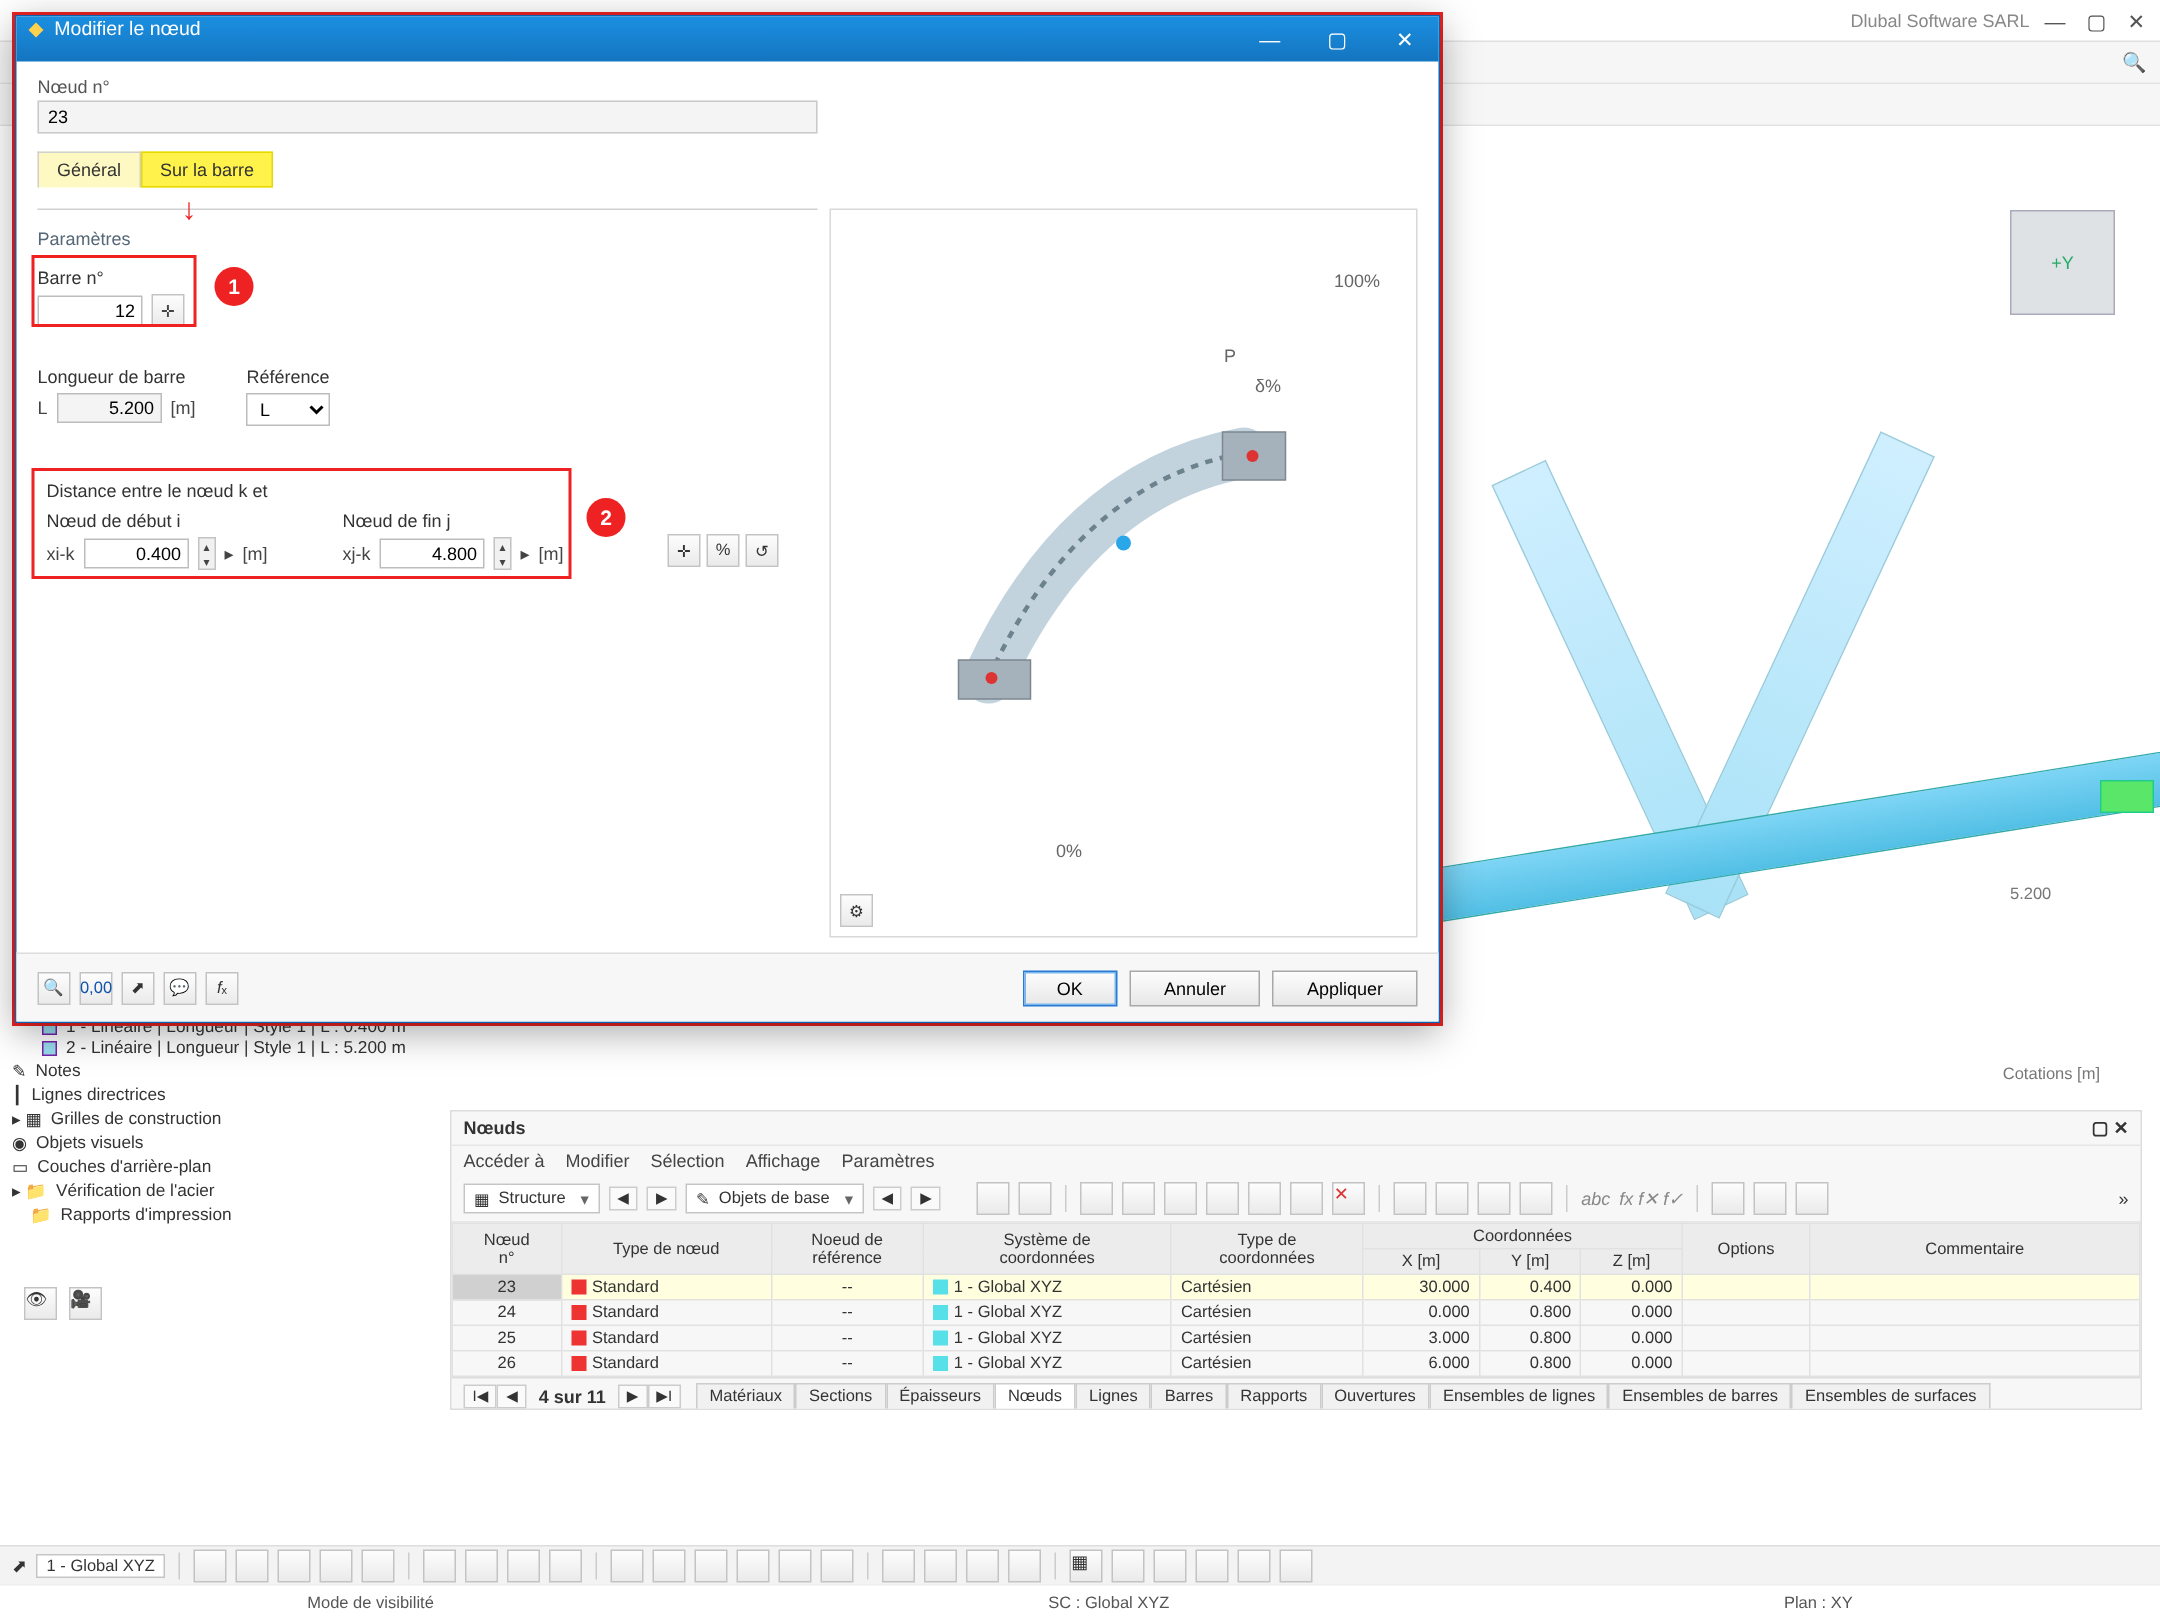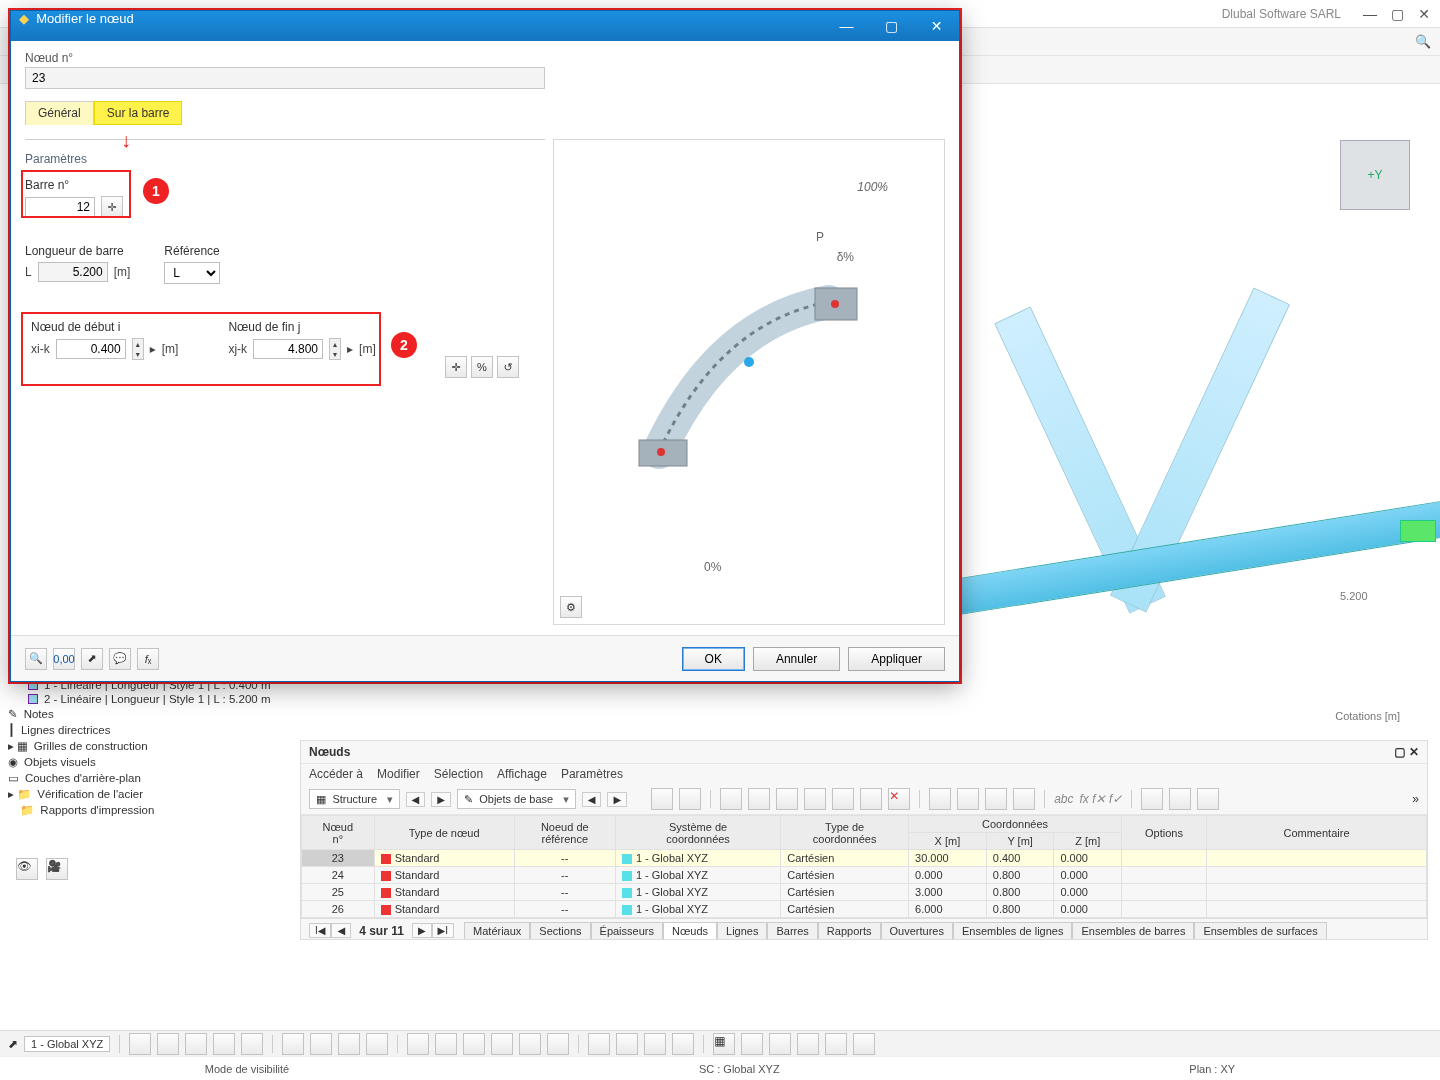--- a/index.html
+++ b/index.html
@@ -18,21 +18,21 @@
 .bottom-docker { position:absolute; left:300px; right:12px; top:740px; height:200px; background:#f7f7f7; border:1px solid #ddd; }
 .bd-title { padding:4px 8px; font-weight:600; display:flex; justify-content:space-between; align-items:center; border-bottom:1px solid #e6e6e6; }
 .bd-menu { padding:3px 8px; display:flex; gap:14px; color:#444; }
 .bd-tool { padding:4px 8px; display:flex; gap:6px; align-items:center; border-bottom:1px solid #e6e6e6; }
 .combo { border:1px solid #c5c5c5; background:#fff; height:20px; padding:0 6px; display:flex; align-items:center; gap:6px; font-size:11px;}
 .combo::after { content:"▾"; color:#666; margin-left:4px; }
 .table { width:100%; border-collapse:collapse; font-size:11px; }
 .table th, .table td { border:1px solid #e1e1e1; padding:2px 6px; text-align:center; white-space:nowrap; }
 .table th { background:#ececec; font-weight:normal; }
 .table td.left { text-align:left; }
-.table td.right { text-align:left; }
+.table td.right { text-align:right; }
 .row-hi { background:#ffffe0; }
 tr.sel td:first-child { background:#d0d0d0; }
 .red-sq { width:10px; height:10px; background:#e33; display:inline-block; margin-right:4px; vertical-align:middle; }
 .cy-sq { width:10px; height:10px; background:#58e0e8; display:inline-block; margin-right:4px; vertical-align:middle; }
 
 .tabs-row { padding:3px 8px; display:flex; gap:0; align-items:center; border-top:1px solid #ddd; }
 .tab { border:1px solid #ccc; border-bottom:none; padding:2px 8px; background:#f1f1f1; font-size:11px; }
 .tab.act { background:#fff; }
 .nav-btn { border:1px solid #ccc; padding:1px 5px; background:#fafafa; font-size:10px; }
 
@@ -92,21 +92,21 @@
 .viewport-3d { position:absolute; inset:0; display:flex; align-items:center; justify-content:center; }
 .percent-lbl { position:absolute; font-size:12px; color:#666; }
 .rbt { width:22px; height:22px; border:1px solid #c3c3c3; background:linear-gradient(#fdfdfd,#eaeaea); }
 </style>
 </head>
 <body>
 
 <div class="app-window">
 
   <div class="titlebar">
-    <span style="margin-left:auto;margin-right:22px;color:#888;">Dlubal Software SARL</span>
+    <span style="margin-left:auto;margin-right:10px;color:#888;">Dlubal Software SARL</span>
     <div class="right">
       <span>—</span>
       <span>▢</span>
       <span>✕</span>
     </div>
   </div>
 
   <div class="toolbar-row">
     <div class="tool-icon">💾</div>
     <div class="tool-icon">↶</div>
@@ -451,20 +451,21 @@
               <div>Référence</div>
               <div class="param-row" style="margin-top:4px;">
                 <select class="num-input" style="width:56px;text-align:left;">
                   <option>L</option>
                 </select>
               </div>
             </div>
           </div>
 
           <div style="position:relative; margin-top:22px; padding:8px 6px 10px 6px;">
+            <div style="margin-bottom:6px;">Distance entre le nœud k et</div>
             <div style="display:flex; gap:50px;">
               <div>
                 <div>Nœud de début i</div>
                 <div class="param-row" style="margin-top:4px;">
                   <span>xi-k</span>
                   <input class="num-input" value="0.400" style="">
                   <div class="spin">
                       <div>▴</div>
                       <div>▾</div>
                     </div>
@@ -502,21 +503,21 @@
             <svg width="300" height="240" viewBox="0 0 300 240">
               <path d="M60 190 Q 120 60 230 40" stroke="#99b6c6" stroke-width="34" fill="none" stroke-linecap="round" opacity="0.6"></path>
               <path d="M60 190 Q 120 60 230 40" stroke="#6d828f" stroke-width="3" fill="none" stroke-dasharray="5 5"></path>
               <rect x="40" y="178" width="48" height="26" fill="#a5b2bb" stroke="#7c8790"></rect>
               <rect x="216" y="26" width="42" height="32" fill="#a5b2bb" stroke="#7c8790"></rect>
               <circle cx="150" cy="100" r="5" fill="#2aa7e8"></circle>
               <circle cx="62" cy="190" r="4" fill="#d33"></circle>
               <circle cx="236" cy="42" r="4" fill="#d33"></circle>
             </svg>
           </div>
-          <span class="percent-lbl" style="right:56px; top:40px;font-style:italic;">100%</span>
+          <span class="percent-lbl" style="right:24px; top:40px;">100%</span>
           <span class="percent-lbl" style="right:90px; top:110px;">δ%</span>
           <span class="percent-lbl" style="right:120px; top:90px;">P</span>
           <span class="percent-lbl" style="left:150px; bottom:50px;">0%</span>
           <div class="icon-btn" style="position:absolute; left:6px; bottom:6px;">⚙</div>
         </div>
       </div>
     </div>
 
     <div class="dlg-footer">
       <div class="left-icons">

